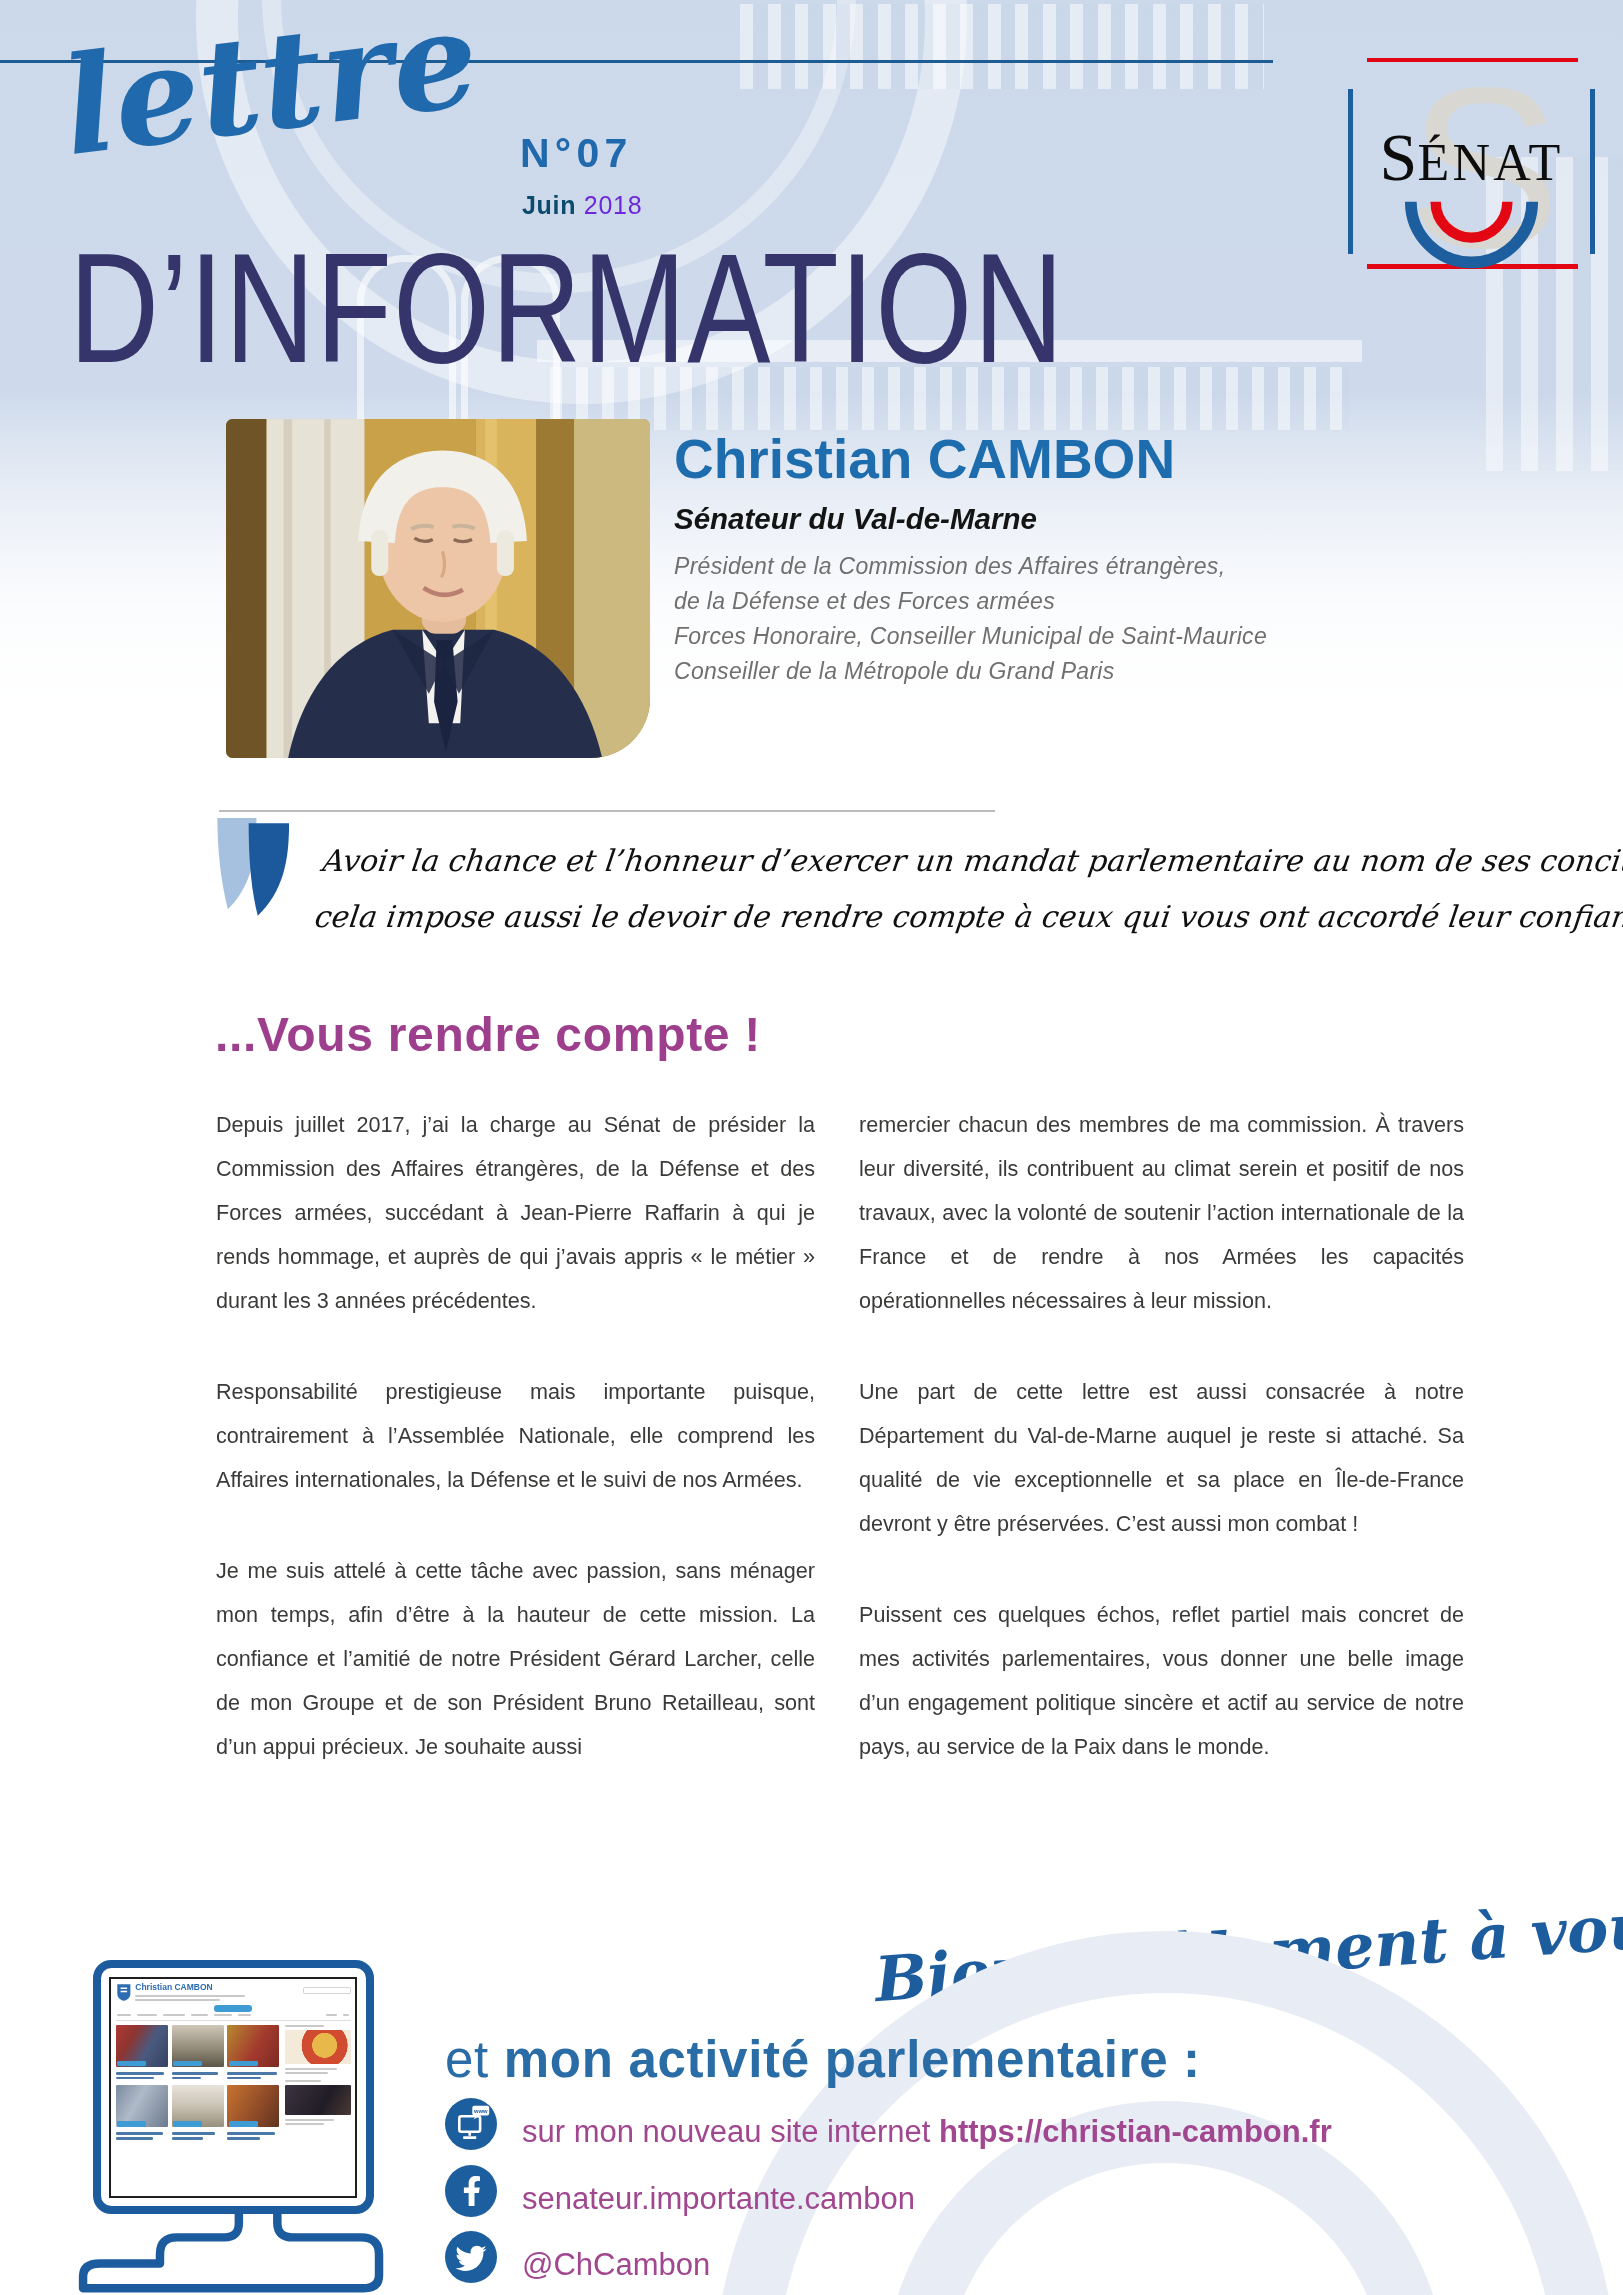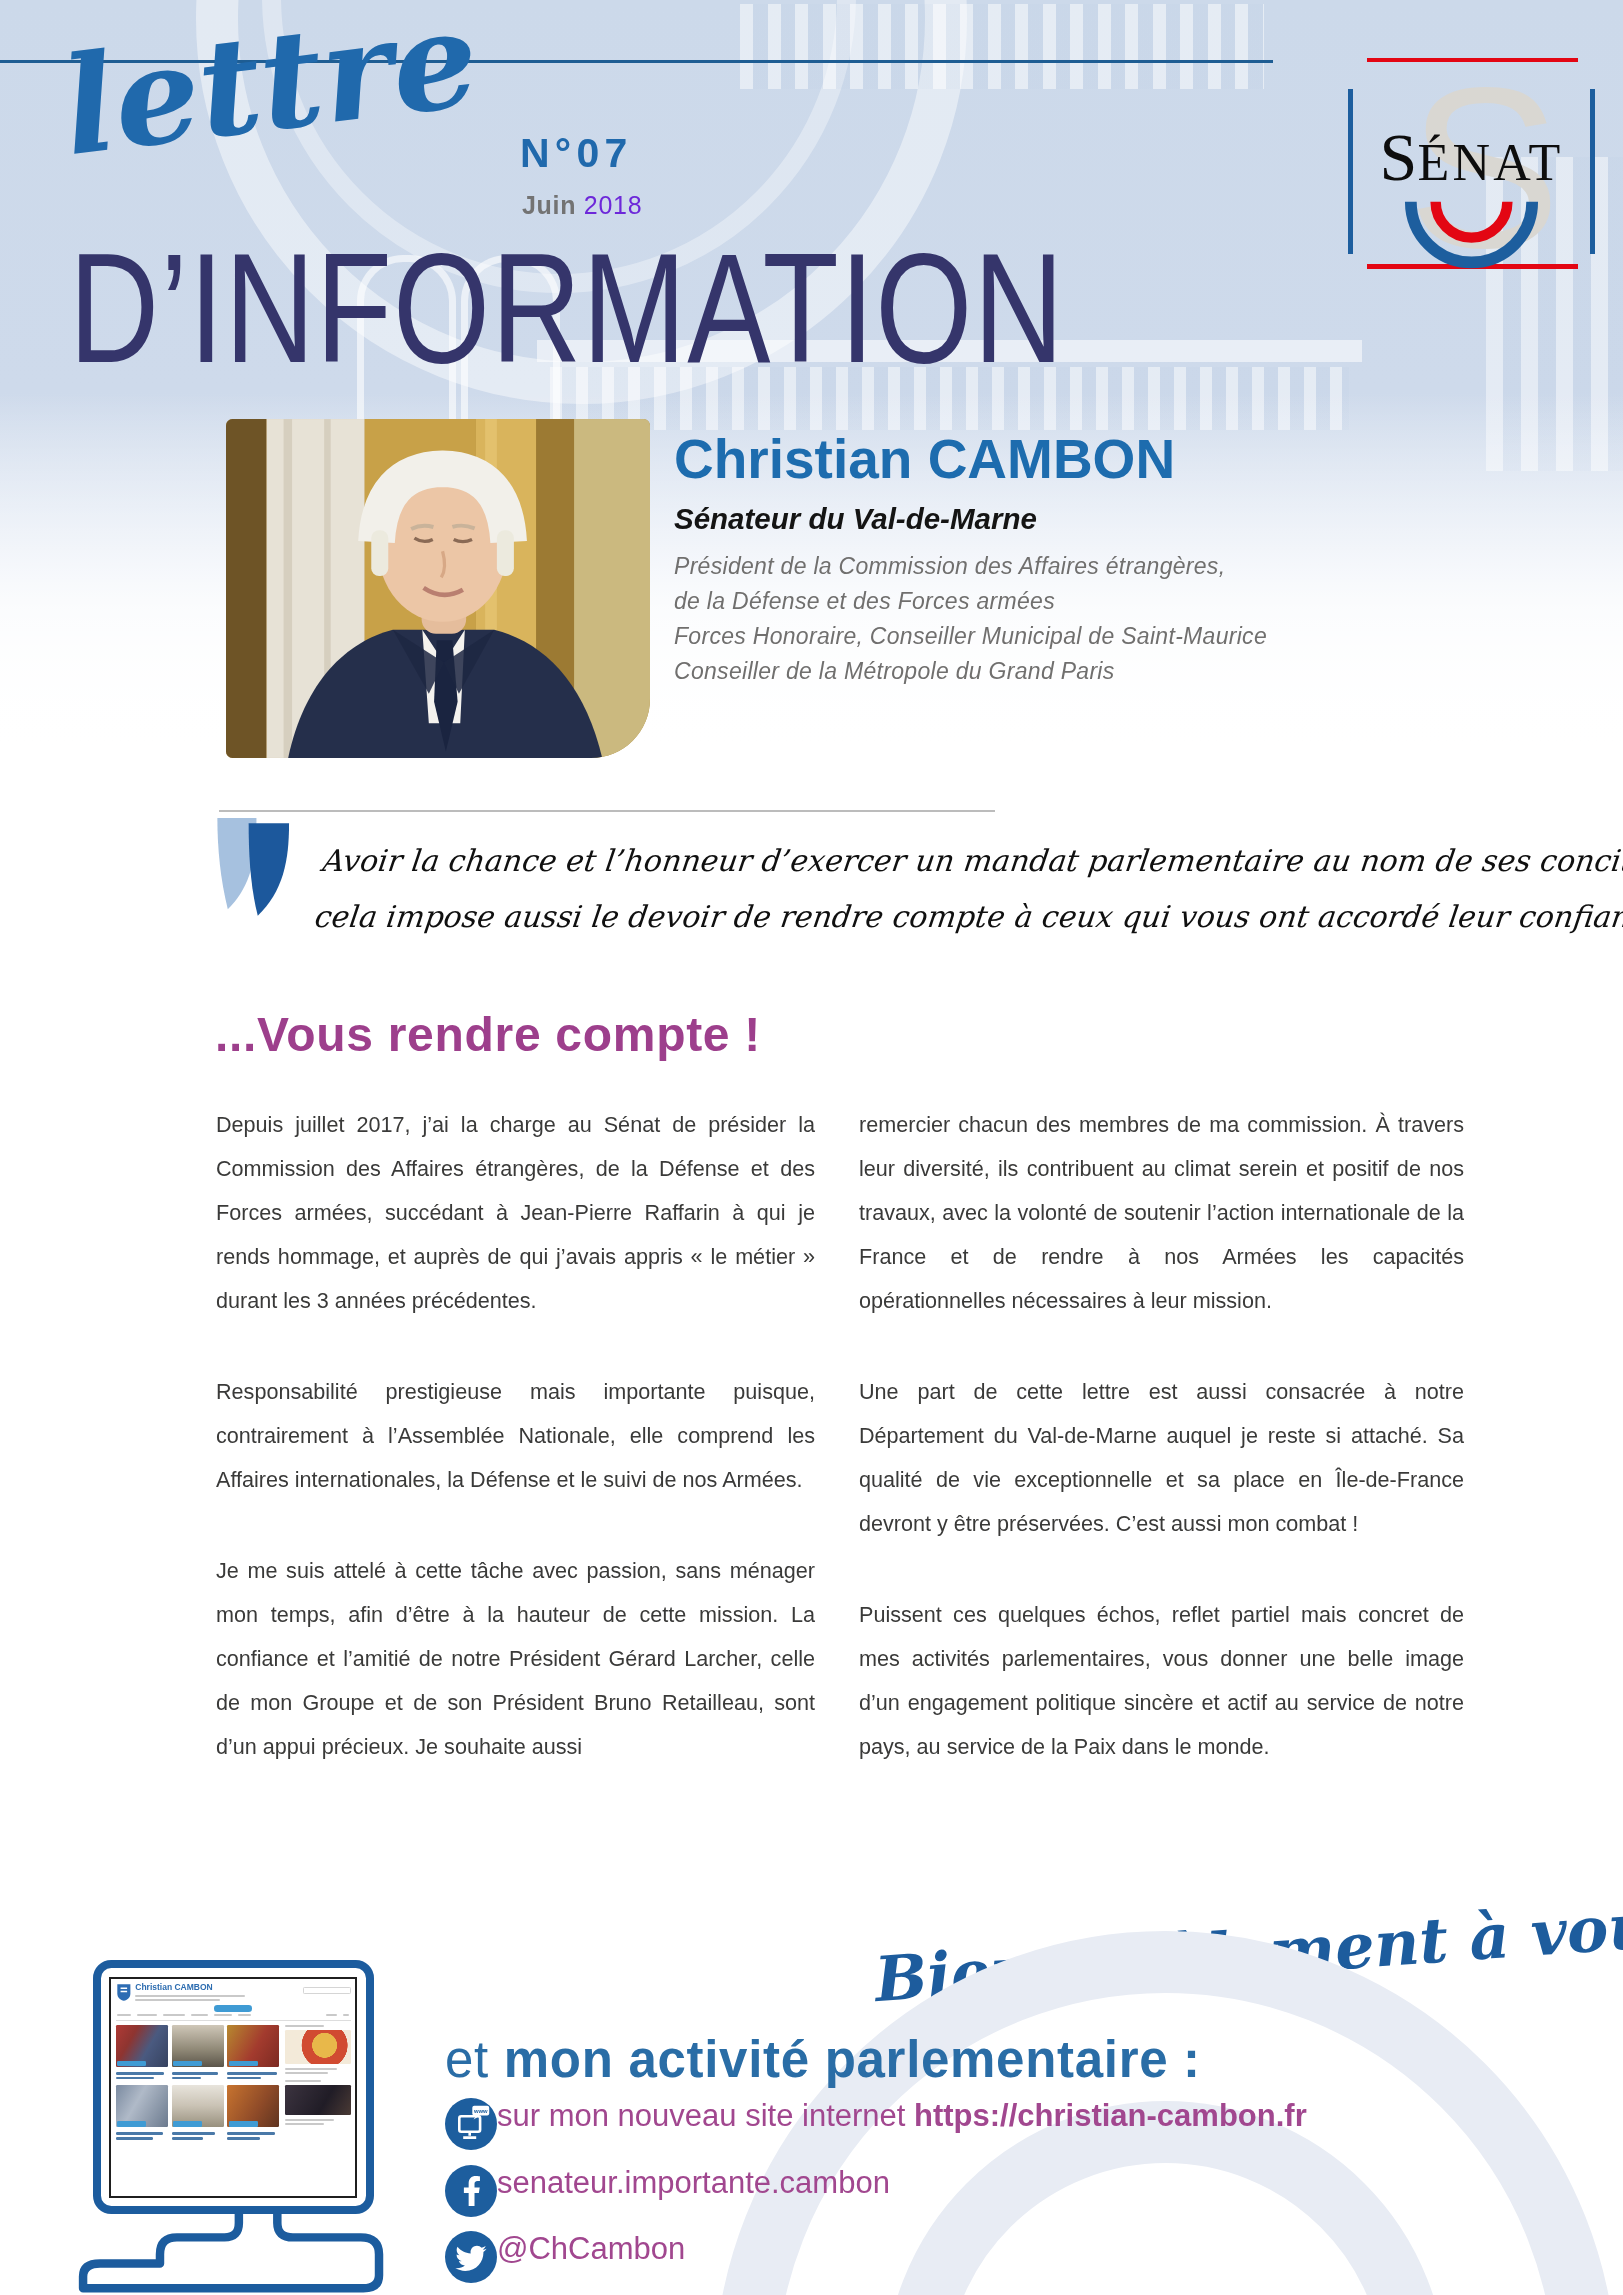--- a/index.html
+++ b/index.html
@@ -29,21 +29,21 @@
      background:linear-gradient(180deg,rgba(255,255,255,0) 0%,rgba(255,255,255,.8) 60%,#ffffff 100%);}
 
   .top-rule{position:absolute;left:0;top:60px;width:1273px;height:3.3px;background:#1e5d93;}
 
   .script-title{position:absolute;left:73px;top:34px;font-family:"DejaVu Serif",serif;
      font-style:italic;font-weight:700;font-size:134px;line-height:1.1;color:#2069ac;
      transform:rotate(-7deg);transform-origin:left bottom;}
   .issue-no{position:absolute;left:520px;top:130px;font-size:41px;font-weight:700;
      letter-spacing:5.2px;color:#2069ac;}
   .issue-date{position:absolute;left:522px;top:191px;font-size:25px;letter-spacing:0.7px;}
-  .issue-date .m{font-weight:700;color:#737373;}
+  .issue-date .m{font-weight:700;color:#0c4a6e;}
   .issue-date .y{font-weight:400;color:#6d28d9;}
   .main-title{position:absolute;left:69px;top:230px;font-size:156px;line-height:1;
      font-weight:400;color:#35356b;letter-spacing:1.3px;transform:scaleX(.8);transform-origin:left top;
      white-space:nowrap;}
 
   
   .senat{position:absolute;left:1343px;top:34px;width:257px;height:264px;}
   .senat .rline{position:absolute;left:23.6px;width:211px;height:4.6px;background:#e30613;}
   .senat .rline.t{top:23.6px;} .senat .rline.b{top:230px;}
   .senat .bline{position:absolute;top:55px;width:4.6px;height:165px;background:#1d5e9e;}
@@ -112,21 +112,21 @@
   .ms-row{display:flex;gap:3.9px;margin-bottom:5.9px;}
   .ms-card{width:52px;}
   .ms-img{width:52px;height:42px;border-radius:1.3px;}
   .ms-btn{width:29px;height:5.2px;background:#3f9bd4;border-radius:1.3px;position:relative;top:-5.9px;left:1.3px;}
   .ms-side{flex:1;}
   .follow-h1{position:absolute;left:445px;top:1967px;font-size:52px;font-weight:300;
      color:#2a6da6;letter-spacing:1.3px;white-space:nowrap;z-index:2;}
   .follow-h2{position:absolute;left:445px;top:2030px;font-size:51px;color:#2a6da6;
      letter-spacing:0.7px;white-space:nowrap;z-index:2;}
   .follow-h2 .lt{font-weight:300;} .follow-h2 .bd{font-weight:700;}
-  .frow{position:absolute;left:445px;display:flex;align-items:flex-start;z-index:2;}
+  .frow{position:absolute;left:445px;display:flex;align-items:flex-end;gap:25px;z-index:2;}
   .frow .ic{width:52px;height:52px;border-radius:50%;background:#1d5e9e;flex:0 0 auto;
      display:flex;align-items:center;justify-content:center;}
   .frow .txt{font-size:31px;color:#a1478f;white-space:nowrap;}
   .frow .txt .lt{font-weight:300;} .frow .txt .bd{font-weight:700;}
   .frow.r1{top:2098px;} .frow.r2{top:2165px;} .frow.r3{top:2231px;}
 </style>
 </head>
 <body>
 
 <div id="page">

